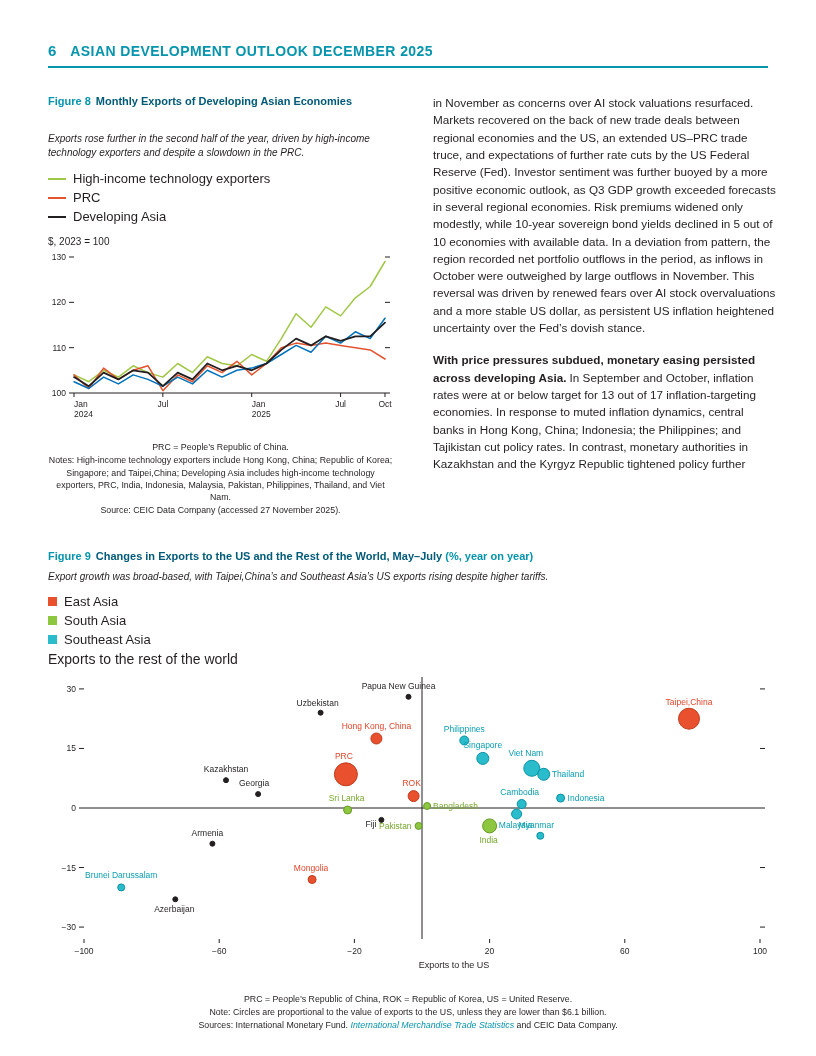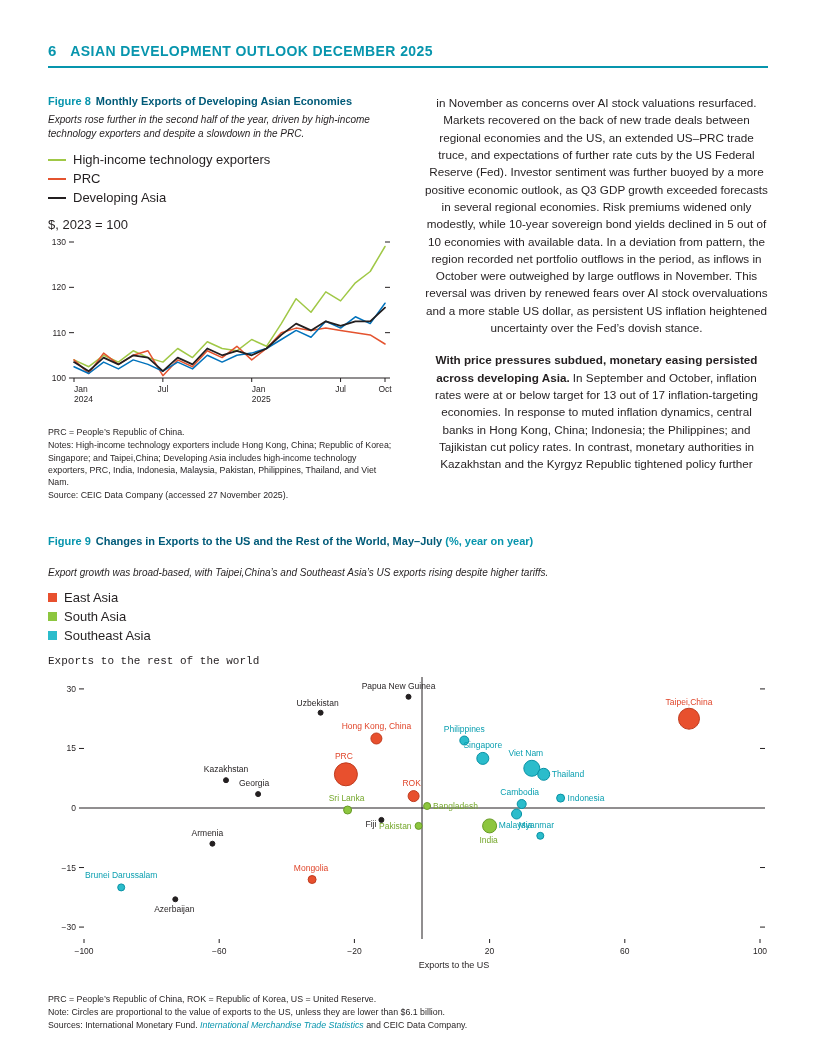--- a/index.html
+++ b/index.html
@@ -10,55 +10,55 @@
   }
   .page { width:816px; height:1056px; padding:42px 48px 0 48px; position:relative; }
 
   
   .hdr { display:flex; align-items:baseline; gap:14px; color:#0795ad; }
   .hdr .pgnum { font-size:15px; font-weight:bold; }
   .hdr .hdr-title { font-size:14px; font-weight:600; letter-spacing:0.4px; }
   .hdr-rule { height:2px; background:#0795ad; margin-top:7px; border:none; }
 
   
-  .columns { display:flex; gap:32px; margin-top:26px; }
+  .columns { display:flex; gap:40px; margin-top:26px; }
   .col-left { width:345px; flex:0 0 345px; }
   .col-right { width:343px; flex:0 0 343px; }
 
   
   .fig-heading { font-size:11px; font-weight:bold; line-height:1.3; }
   .fig-label { color:#0795ad; margin-right:5px; }
   .fig-title { color:#005a78; }
   .fig-title-suffix { color:#0795ad; font-weight:bold; }
-  .fig-subtitle { font-style:italic; font-size:10px; line-height:1.35; margin-top:5px; color:#231f20; }
+  .fig-subtitle { font-style:italic; font-size:10px; line-height:1.35; margin-top:24px; color:#231f20; }
 
   
   .legend { margin-top:12px; }
   .legend-row { display:flex; align-items:center; margin-bottom:4px; }
   .legend-line { display:inline-block; width:18px; height:2px; margin-right:7px; flex:0 0 18px; }
   .legend-square { display:inline-block; width:9px; height:9px; margin-right:7px; flex:0 0 9px; }
   .legend-label { font-size:13px; color:#231f20; }
 
-  .unit-label { font-size:13px; margin-top:12px; color:#231f20; }
-  .axis-title { font-size:11px; color:#231f20;font-family:Liberation Mono, monospace; }
+  .unit-label { font-size:10px; margin-top:12px; color:#231f20; }
+  .axis-title { font-size:14px; color:#231f20; }
 
   svg text { font-family:"Liberation Sans", sans-serif; }
 
   .fig-notes { font-size:8.8px; line-height:1.38; margin-top:14px; color:#231f20; }
-  .fig-notes div { margin-bottom:1px; }
+  .fig-notes div { margin-bottom:1px;text-align:center; }
   .src-link { color:#0795ad; text-decoration:none; cursor:pointer;font-style:italic; }
 
   
-  .body-p { font-size:11.7px; line-height:1.48; margin:0 0 15px 0; color:#231f20; text-align:center; }
+  .body-p { font-size:11.7px; line-height:1.48; margin:0 0 15px 0; color:#231f20; text-align:left; }
   .body-p .lead-bold { font-weight:bold; }
 
   
   .fig9 { margin-top:32px; }
-  .fig9 .fig-subtitle { margin-top:18px; }
-  .fig9 .legend { margin-top:10px; margin-bottom:12px; }
+  .fig9 .fig-subtitle { margin-top:7px; }
+  .fig9 .legend { margin-top:10px; margin-bottom:4px; }
   .fig9-ylabel { margin-bottom:2px; }
 </style>
 </head>
 <body>
 
 <div class="page">
 
   <div class="hdr">
     <span class="pgnum">6</span>
     <span class="hdr-title">ASIAN DEVELOPMENT OUTLOOK DECEMBER 2025</span>

